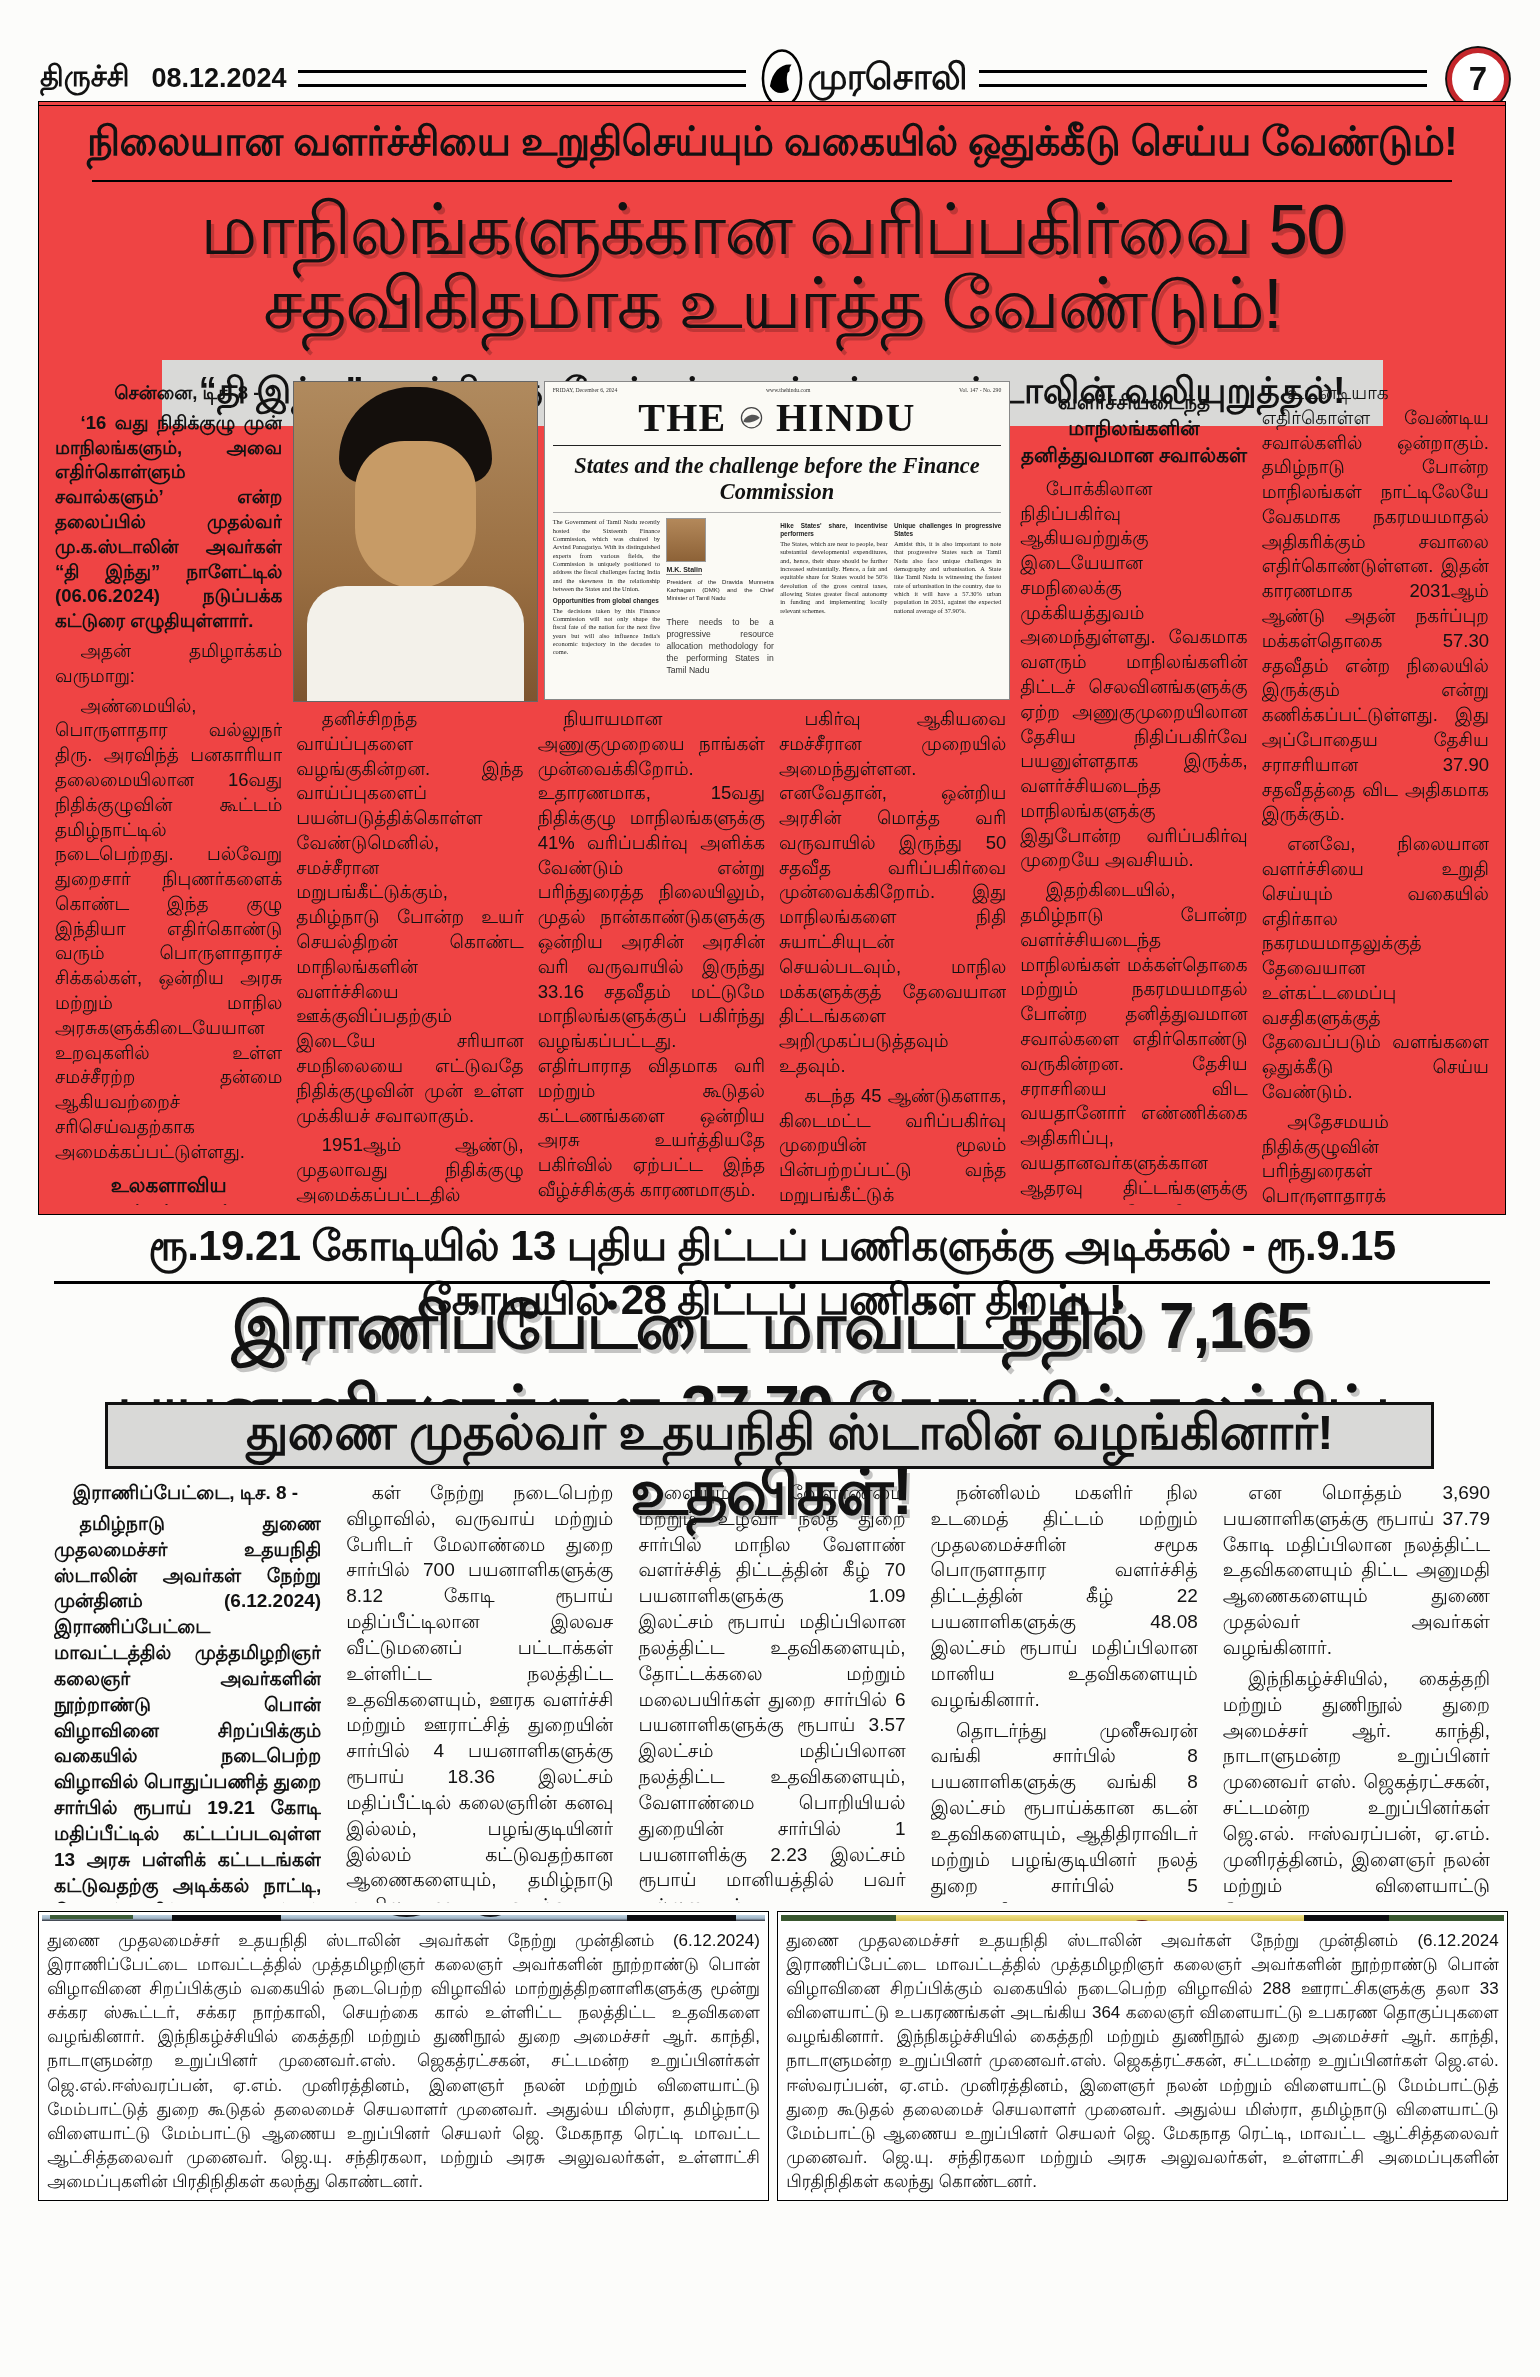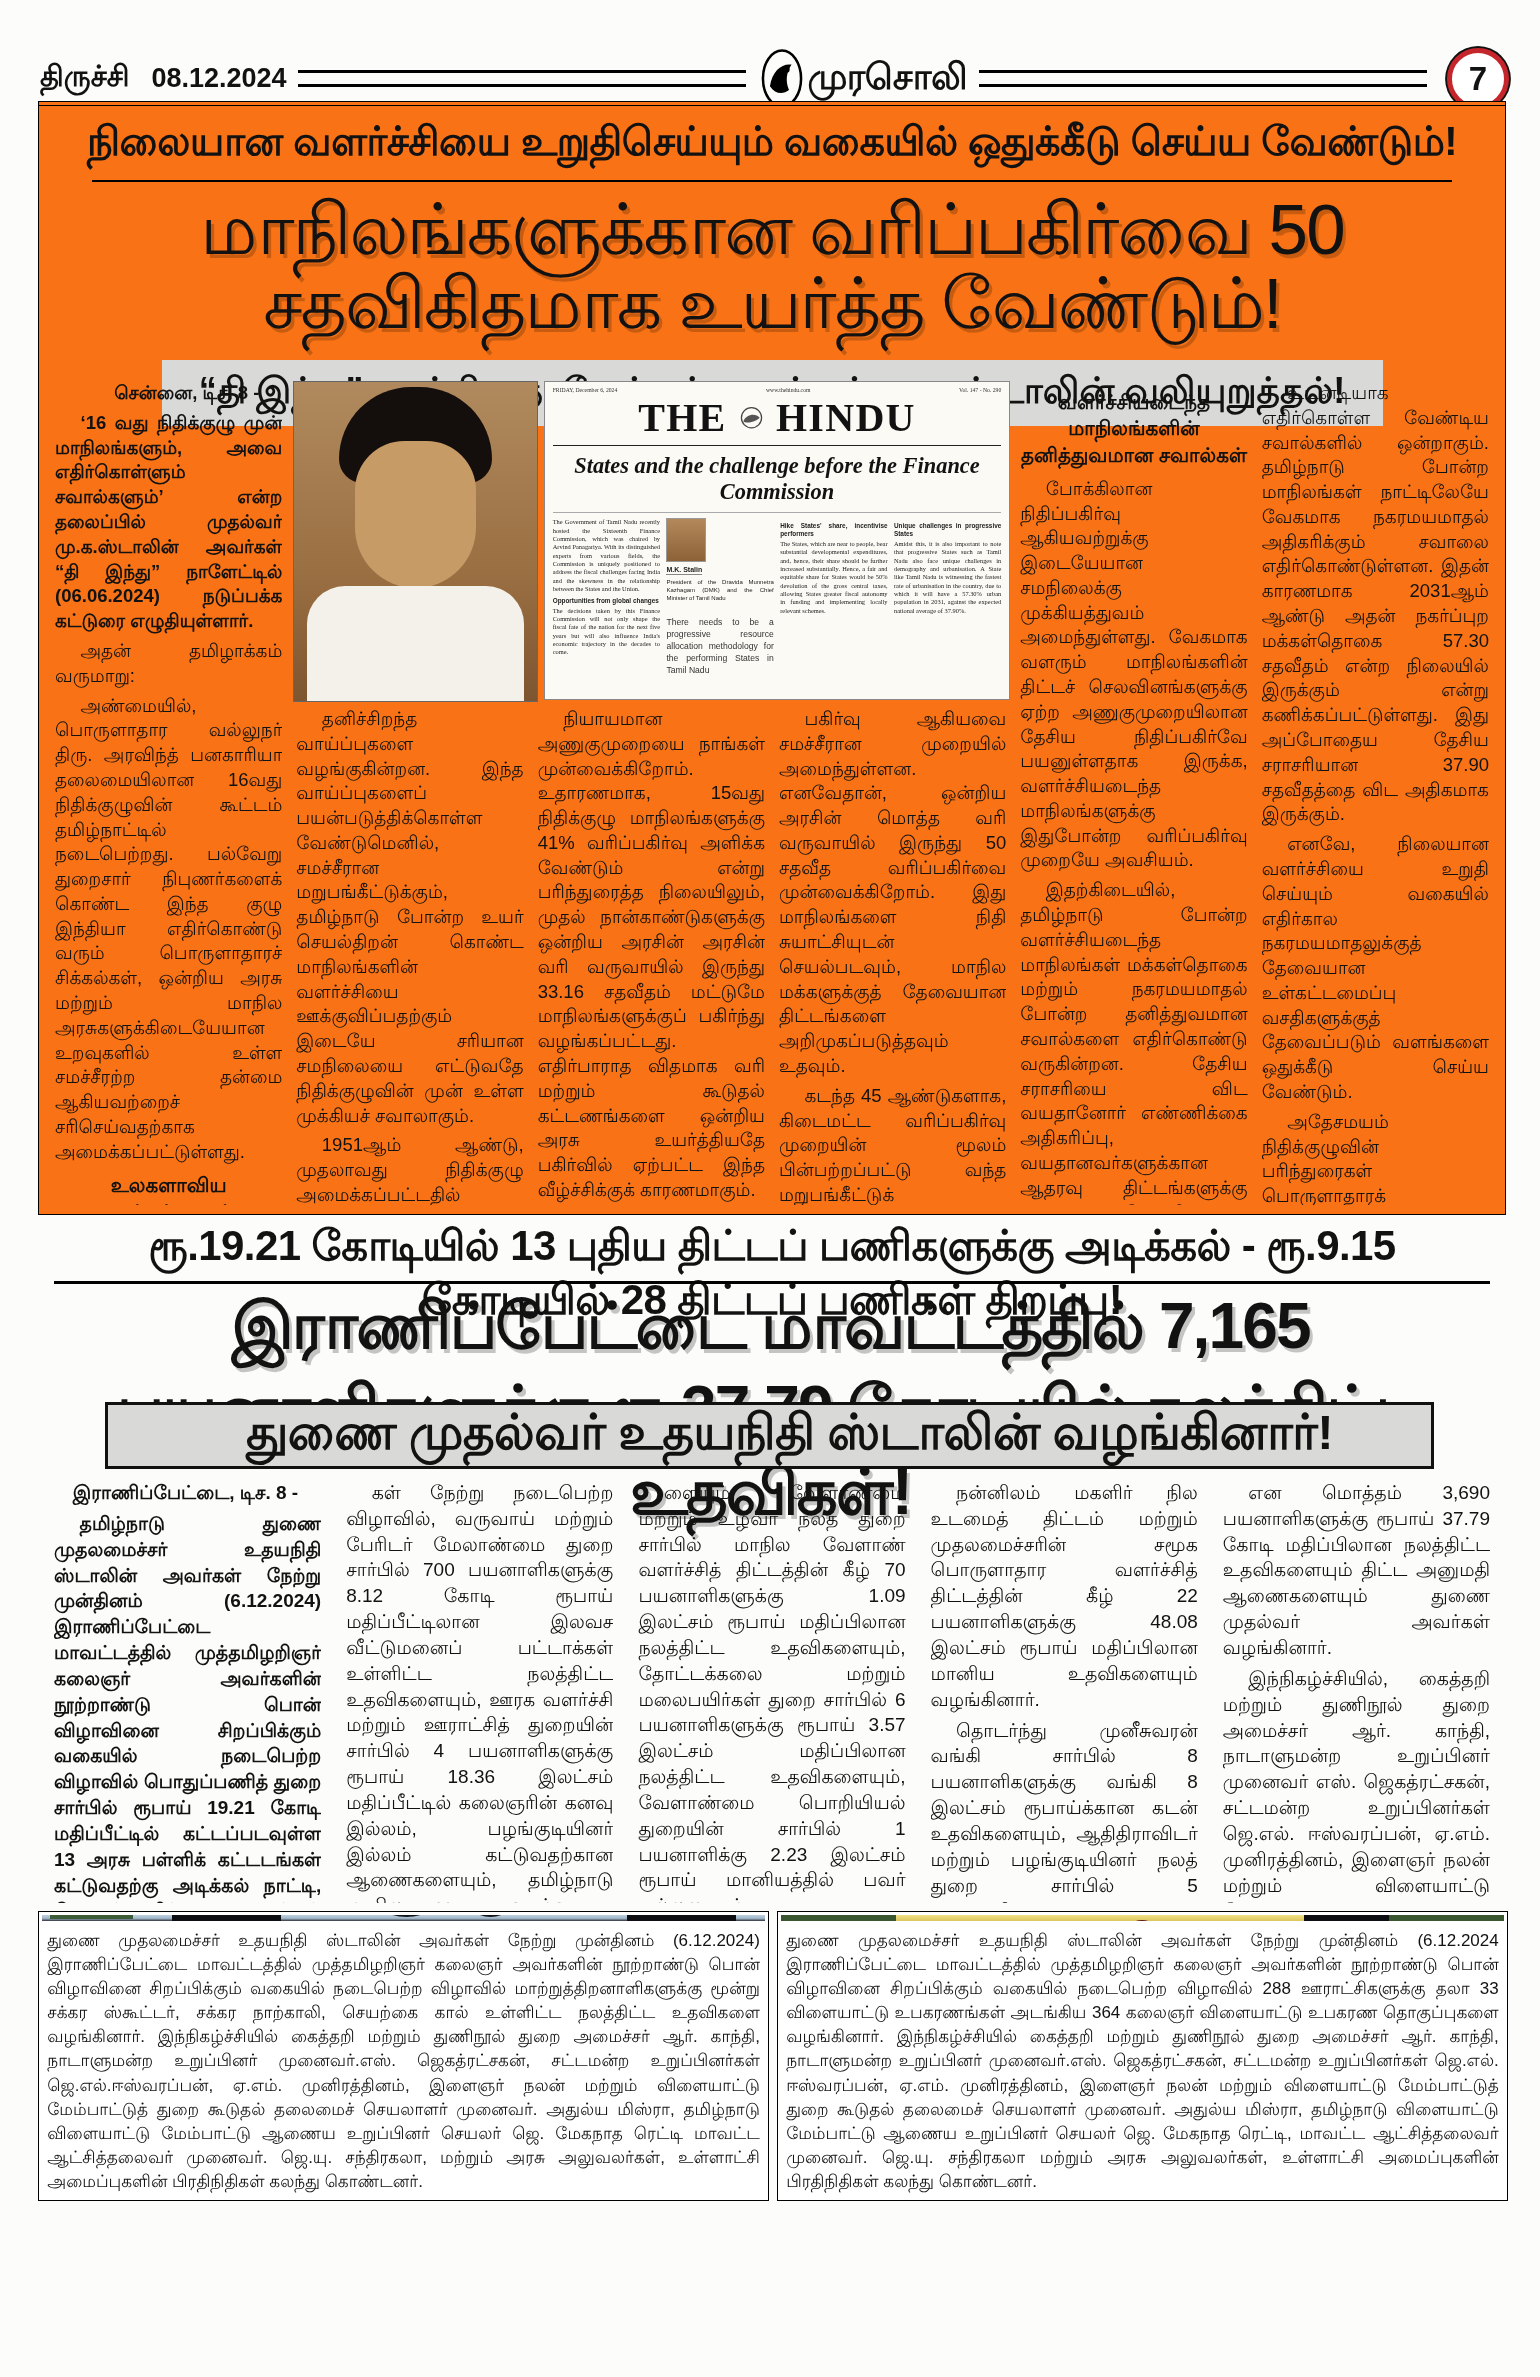--- a/index.html
+++ b/index.html
@@ -9,21 +9,21 @@
   .masthead-row{position:absolute;top:50px;left:40px;right:32px;height:57px;display:flex;align-items:center;}
   .edition{font-size:29px;font-weight:bold;}
   .issue-date{font-size:27px;font-weight:bold;margin-left:22px;}
   .hrule{flex:1;height:10.2px;border-top:3.2px solid #000;border-bottom:3.2px solid #000;margin:0 11.5px;}
   .brand-name{font-size:36px;font-weight:bold;letter-spacing:-0.6px;}
   .logo-disc{width:50px;height:61px;}
   .pagenum{width:52px;height:52px;border-radius:50%;border:5.1px solid #c4262b;box-shadow:0 0 0 1.9px #111;
            background:#fff;display:flex;align-items:center;justify-content:center;
            font-size:33px;font-weight:bold;margin-left:9px;}
   
-  .story1{position:absolute;top:101px;left:38px;right:35px;height:1112px;border:1.9px solid #000;background:#f97316;}
+  .story1{position:absolute;top:101px;left:38px;right:35px;height:1112px;border:1.9px solid #000;background:#ef4444;}
   .story1:before{content:"";position:absolute;top:3.2px;left:0;right:0;border-top:1.9px solid #000;}
   .kicker{margin:16.6px 19px 0;text-align:center;font-size:40px;font-weight:800;letter-spacing:-0.6px;}
   .kicker-rule{width:1360px;height:1.9px;background:#000;margin:10.2px auto 0;}
   .headline{margin:11.5px 9px 0;text-align:center;font-size:71px;line-height:1.04;font-weight:400;
             letter-spacing:-1.9px;text-shadow:3.2px 3.8px 0 rgba(0,0,0,0.20);}
   .subhead-box{width:1221px;margin:19px auto 0;background:#d9d9d7;text-align:center;
                font-size:36px;font-weight:800;padding:10.2px 0;}
   .body1{position:absolute;top:279px;left:16px;right:16px;bottom:9px;display:flex;gap:14px;
          overflow:hidden;text-align:justify;}
   .col{flex:1;font-size:18.5px;line-height:1.34;overflow:hidden;}

